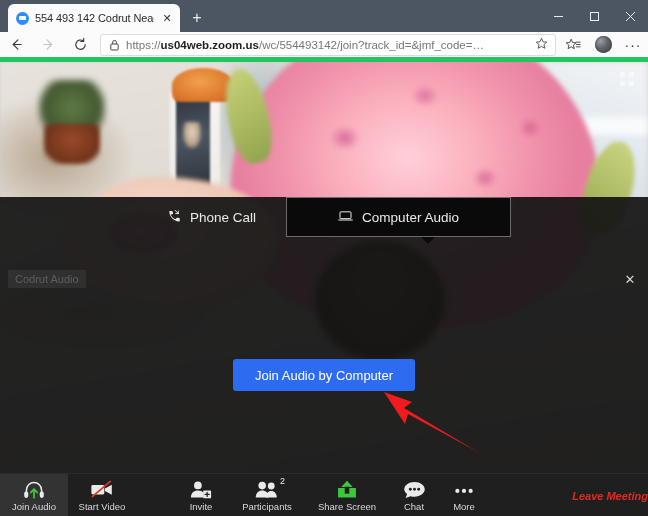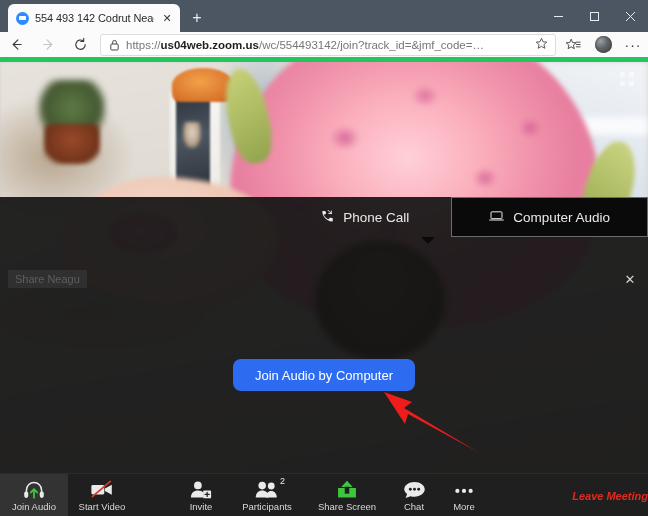--- a/index.html
+++ b/index.html
@@ -208,41 +208,41 @@
   }
   .namebadge {
     position:absolute; left:8px; top:208px;
     padding:3px 7px; font-size:11px; color:#5e5e5e;
     background: rgba(60,60,60,.55);
   }
 
   
   .audio-tabs {
     position:absolute; left:0; top:135px; width:648px; height:40px;
-    display:flex; align-items:center; justify-content:flex-end; gap:12px;
+    display:flex; align-items:center; justify-content:center; gap:0;
   }
   .atab {
     display:flex; align-items:center; gap:9px;
     height:40px; padding:0 30px; color:#e9e9e9; font-size:13.5px; cursor:pointer;
   }
   .atab.selected {
     background:#0a0a0a; border:1px solid #6c6c6c; height:40px;
-    padding:0 37px;
+    padding:0 51px;
   }
   .acap { position:absolute; left:421px; top:175px; width:0; height:0;
     border-left:7px solid transparent; border-right:7px solid transparent;
     border-top:7px solid #0a0a0a; }
   .dialog-close {
     position:absolute; right:9px; top:208px; width:18px; height:18px;
     color:#d2d2d2; font-size:13px; display:flex; align-items:center;
     justify-content:center; cursor:pointer;
   }
   .join-btn {
     position:absolute; left:233px; top:297px; width:182px; height:32px;
-    background:#2d6cf0; border:none; border-radius:8px;
+    background:#2d6cf0; border:none; border-radius:3px;
     color:#fff; font-size:13px; font-family:"Liberation Sans", sans-serif;
     cursor:pointer;
   }
 
   
   .annot { position:absolute; left:382px; top:326px; width:100px; height:66px; }
 
   
   .toolbar {
     position:absolute; left:0; top:411px; width:648px; height:43px;
@@ -366,21 +366,21 @@
       </div>
       <div class="vid-expand">
         <i></i>
           <i></i>
           <i></i>
           <i></i>
       </div>
     </div>
 
     <div class="dimmer"></div>
-    <div class="namebadge">Share Neagu</div>
+    <div class="namebadge">Codrut Audio</div>
 
     <div class="audio-tabs">
       <div class="atab">
         <span>
           <svg width="14" height="14" viewBox="0 0 16 16">
               <path d="M4.2,6.6 C5.4,9.1 7.2,10.7 9.6,11.6 L11,10.2 C11.3,9.9 11.7,9.8 12.1,9.9 L14,10.4 C14.4,10.5 14.6,10.8 14.6,11.2 L14.6,13.4 C14.6,13.9 14.2,14.3 13.7,14.2 C7.8,13.7 3.1,9 2.6,3.1 C2.55,2.6 2.95,2.2 3.45,2.2 L5.6,2.2 C6,2.2 6.3,2.45 6.4,2.8 L6.9,4.7 C7,5.1 6.9,5.5 6.6,5.8 Z" fill="#e9e9e9"></path>
               <path d="M9.3,1.6 L12.9,5.2 M12.9,5.2 L10.0,5.2 M12.9,5.2 L12.9,2.3" stroke="#e9e9e9" stroke-width="1.1" fill="none" stroke-linecap="round" stroke-linejoin="round"></path>
             </svg>
         </span>
         <span>Phone Call</span>

